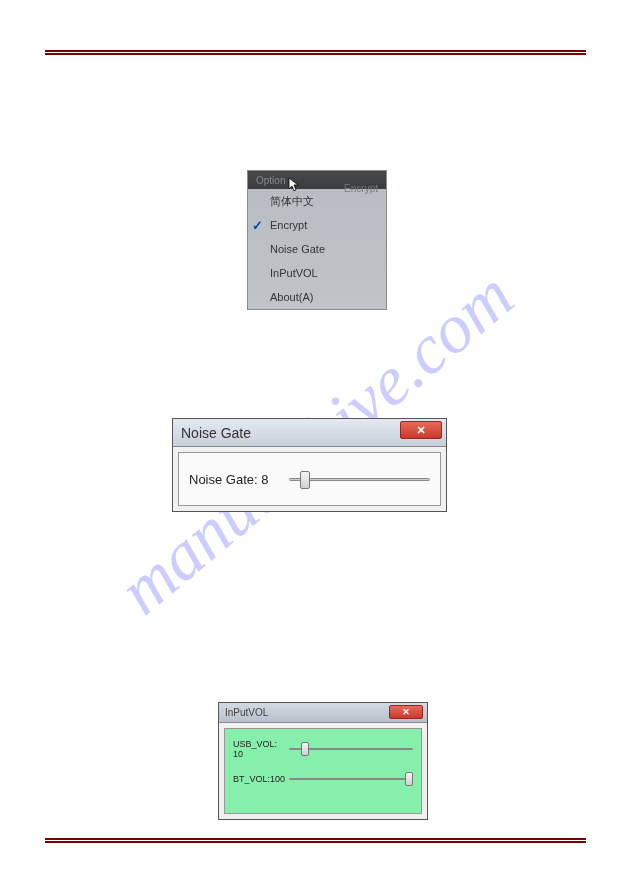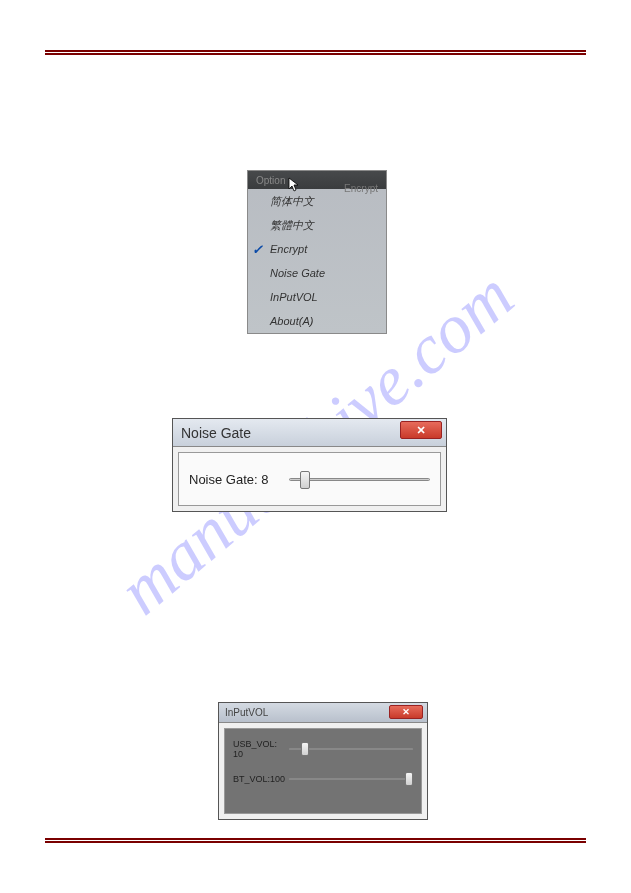--- a/index.html
+++ b/index.html
@@ -68,21 +68,20 @@
 }
 .option-menu .cursor svg { width: 100%; height: 100%; }
 .option-menu .item {
   display: flex;
   align-items: center;
   height: 24px;
   font-size: 11px;
   color: #333;
   padding-left: 22px;
   position: relative;
-  font-style: italic;
 }
 .option-menu .item .check {
   position: absolute;
   left: 4px;
   color: #0a4aa8;
   font-size: 13px;
   font-weight: bold;
 }
 
 
@@ -178,21 +177,21 @@
   position: relative;
 }
 .iv-dialog .close-btn {
   width: 34px;
   height: 14px;
   font-size: 9px;
 }
 .iv-dialog .body {
   margin: 5px;
   border: 1px solid #999;
-  background: #737373;
+  background: #86efac;
   padding: 10px 8px;
 }
 .iv-dialog .row {
   display: flex;
   align-items: center;
   margin-bottom: 12px;
   font-size: 9px;
   color: #222;
 }
 .iv-dialog .row:last-child { margin-bottom: 16px; }
@@ -219,23 +218,20 @@
     <div class="cursor">
       <svg viewBox="0 0 12 16">
           <path d="M1 1 L1 12 L4 9 L6 14 L8 13 L6 8 L10 8 Z" fill="#fff" stroke="#000" stroke-width="0.8"></path>
         </svg>
     </div>
   </div>
   <div class="item">
       <span>简体中文</span>
     </div>
   <div class="item">
-      <span>繁體中文</span>
-    </div>
-  <div class="item">
       <span class="check">✓</span>
       <span>Encrypt</span>
     </div>
   <div class="item">
       <span>Noise Gate</span>
     </div>
   <div class="item">
       <span>InPutVOL</span>
     </div>
   <div class="item">

